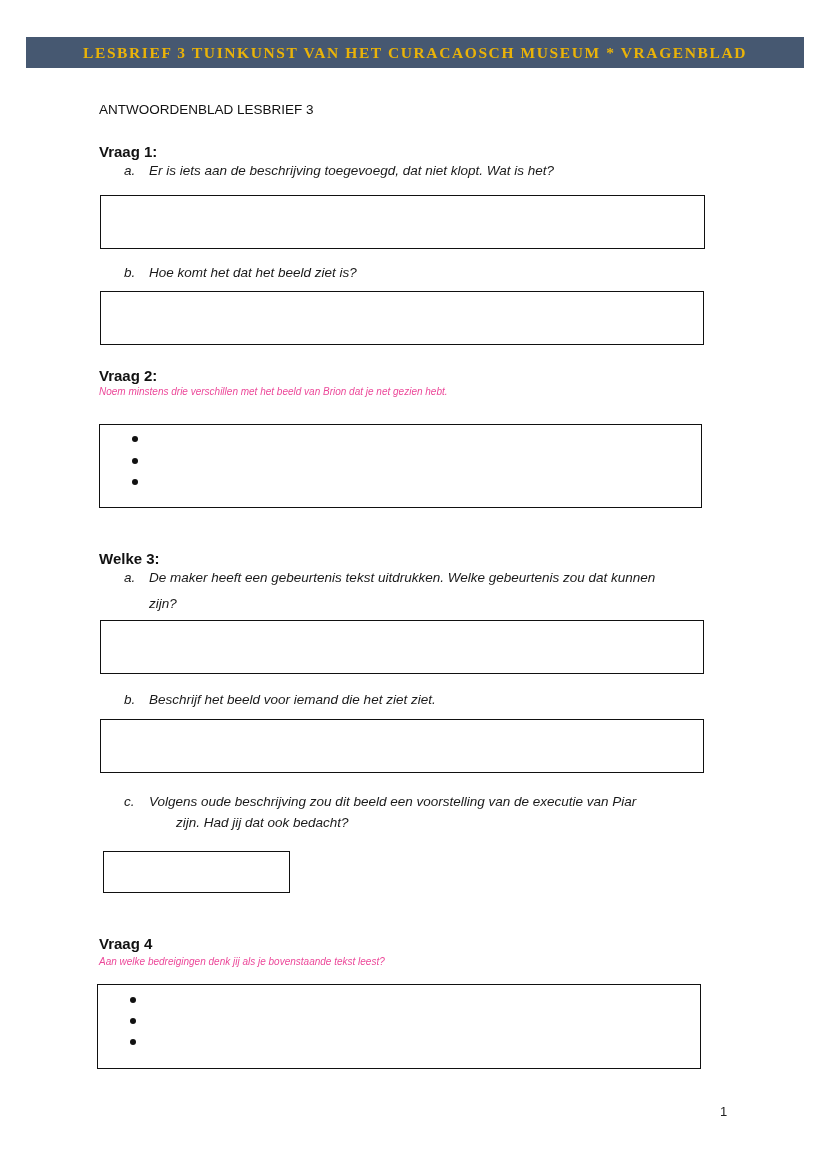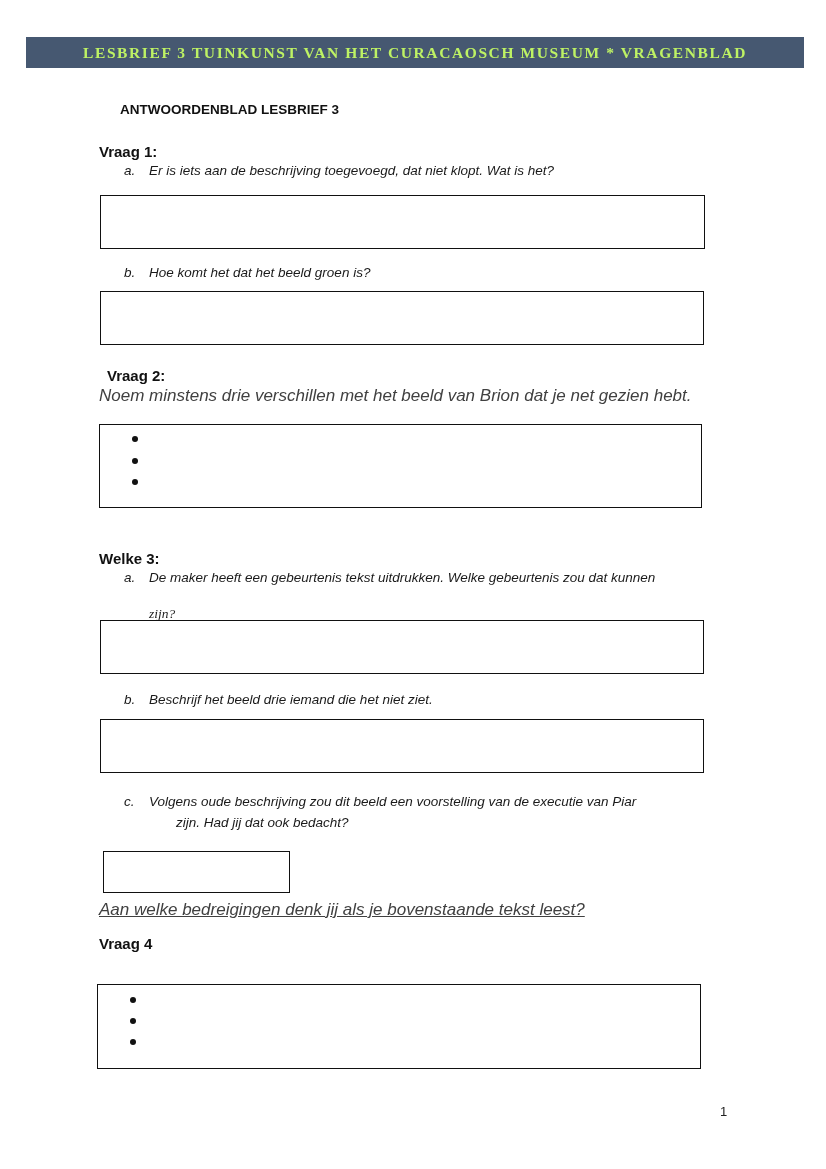--- a/index.html
+++ b/index.html
@@ -15,43 +15,42 @@
       font-family: "Liberation Sans", sans-serif;
       color: #111111;
     }
     .banner {
       position: absolute;
       left: 26px;
       top: 37px;
       width: 778px;
       height: 31px;
       background: #465871;
-      color: #bef264;
+      color: #eab308;
       font-family: "Liberation Serif", serif;
       font-weight: bold;
       font-size: 15.5px;
       letter-spacing: 1.6px;
       line-height: 31px;
       text-align: center;
       white-space: nowrap;
     }
     .abs { position: absolute; white-space: nowrap; }
     .heading {
-      font-weight: bold;
+      font-weight: normal;
       font-size: 13.5px;
-      margin-left: 21px;
     }
     .q-title {
       font-weight: bold;
       font-size: 15px;
     }
     .q-text {
       font-style: italic;
-      font-size: 17px;
-      color: #404040;
+      font-size: 10px;
+      color: #ec4899;
     }
     .sub {
       font-style: italic;
       font-size: 13.5px;
       color: #1a1a1a;
       line-height: 22px;
     }
     .sub .letter {
       position: absolute;
       left: 0;
@@ -92,55 +91,55 @@
 <div class="abs q-title" style="left:99px; top:143px;">Vraag 1:</div>
 
 <div class="abs sub" style="left:124px; top:160px;">
   <span class="letter">a.</span>
   <span class="txt">Er is iets aan de beschrijving toegevoegd, dat niet klopt. Wat is het?</span>
 </div>
 <div class="box" style="left:100px; top:195px; width:605px; height:54px;"></div>
 
 <div class="abs sub" style="left:124px; top:262px;">
   <span class="letter">b.</span>
-  <span class="txt">Hoe komt het dat het beeld groen is?</span>
+  <span class="txt">Hoe komt het dat het beeld ziet is?</span>
 </div>
 <div class="box" style="left:100px; top:291px; width:604px; height:54px;"></div>
 
-<div class="abs q-title" style="left:99px; top:367px;margin-left:8px;">Vraag 2:</div>
+<div class="abs q-title" style="left:99px; top:367px;">Vraag 2:</div>
 <div class="abs q-text" style="left:99px; top:386px;">Noem minstens drie verschillen met het beeld van Brion dat je net gezien hebt.</div>
 <div class="box" style="left:99px; top:424px; width:603px; height:84px;">
   <span class="bullet" style="top:11px;"></span>
   <span class="bullet" style="top:33px;"></span>
   <span class="bullet" style="top:54px;"></span>
 </div>
 
 <div class="abs q-title" style="left:99px; top:550px;">Welke 3:</div>
 
 <div class="abs sub" style="left:124px; top:567px;">
   <span class="letter">a.</span>
   <span class="txt">De maker heeft een gebeurtenis tekst uitdrukken. Welke gebeurtenis zou dat kunnen</span>
-  <span class="txt" style="top:36px;font-family:Liberation Serif, serif;">zijn?</span>
+  <span class="txt" style="top:26px;">zijn?</span>
 </div>
 <div class="box" style="left:100px; top:620px; width:604px; height:54px;"></div>
 
 <div class="abs sub" style="left:124px; top:689px;">
   <span class="letter">b.</span>
-  <span class="txt">Beschrijf het beeld drie iemand die het niet ziet.</span>
+  <span class="txt">Beschrijf het beeld voor iemand die het ziet ziet.</span>
 </div>
 <div class="box" style="left:100px; top:719px; width:604px; height:54px;"></div>
 
 <div class="abs sub" style="left:124px; top:791px;">
   <span class="letter">c.</span>
   <span class="txt">Volgens oude beschrijving zou dit beeld een voorstelling van de executie van Piar</span>
   <span class="txt" style="top:21px;margin-left:27px;">zijn. Had jij dat ook bedacht?</span>
 </div>
 <div class="box" style="left:103px; top:851px; width:187px; height:42px;"></div>
 
 <div class="abs q-title" style="left:99px; top:935px;">Vraag 4</div>
-<div class="abs q-text" style="left:99px; top:900px;text-decoration:underline;">Aan welke bedreigingen denk jij als je bovenstaande tekst leest?</div>
+<div class="abs q-text" style="left:99px; top:956px;">Aan welke bedreigingen denk jij als je bovenstaande tekst leest?</div>
 <div class="box" style="left:97px; top:984px; width:604px; height:85px;">
   <span class="bullet" style="top:12px;"></span>
   <span class="bullet" style="top:33px;"></span>
   <span class="bullet" style="top:54px;"></span>
 </div>
 
 <div class="abs page-num" style="left:720px; top:1104px;">1</div>
 
 </body></html>

